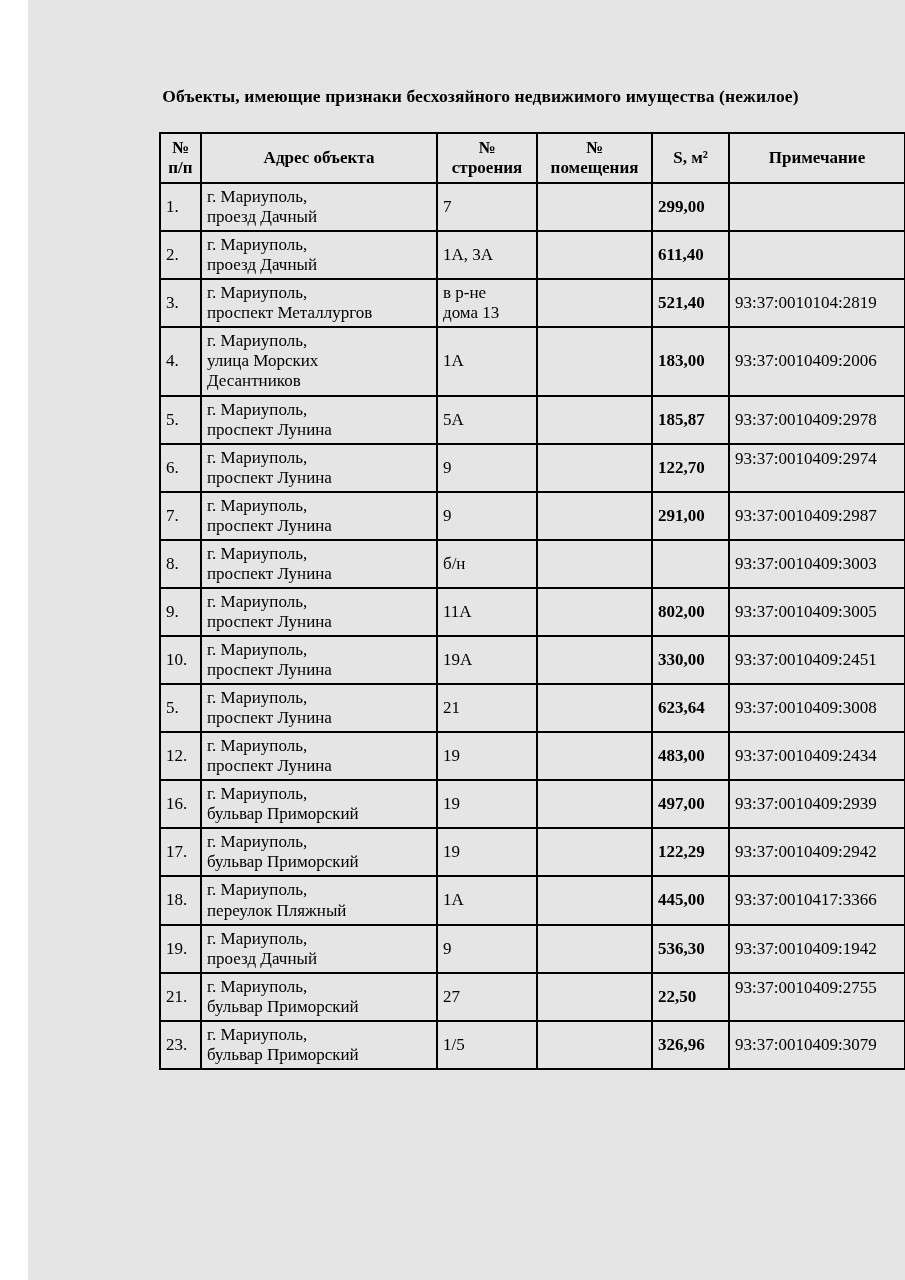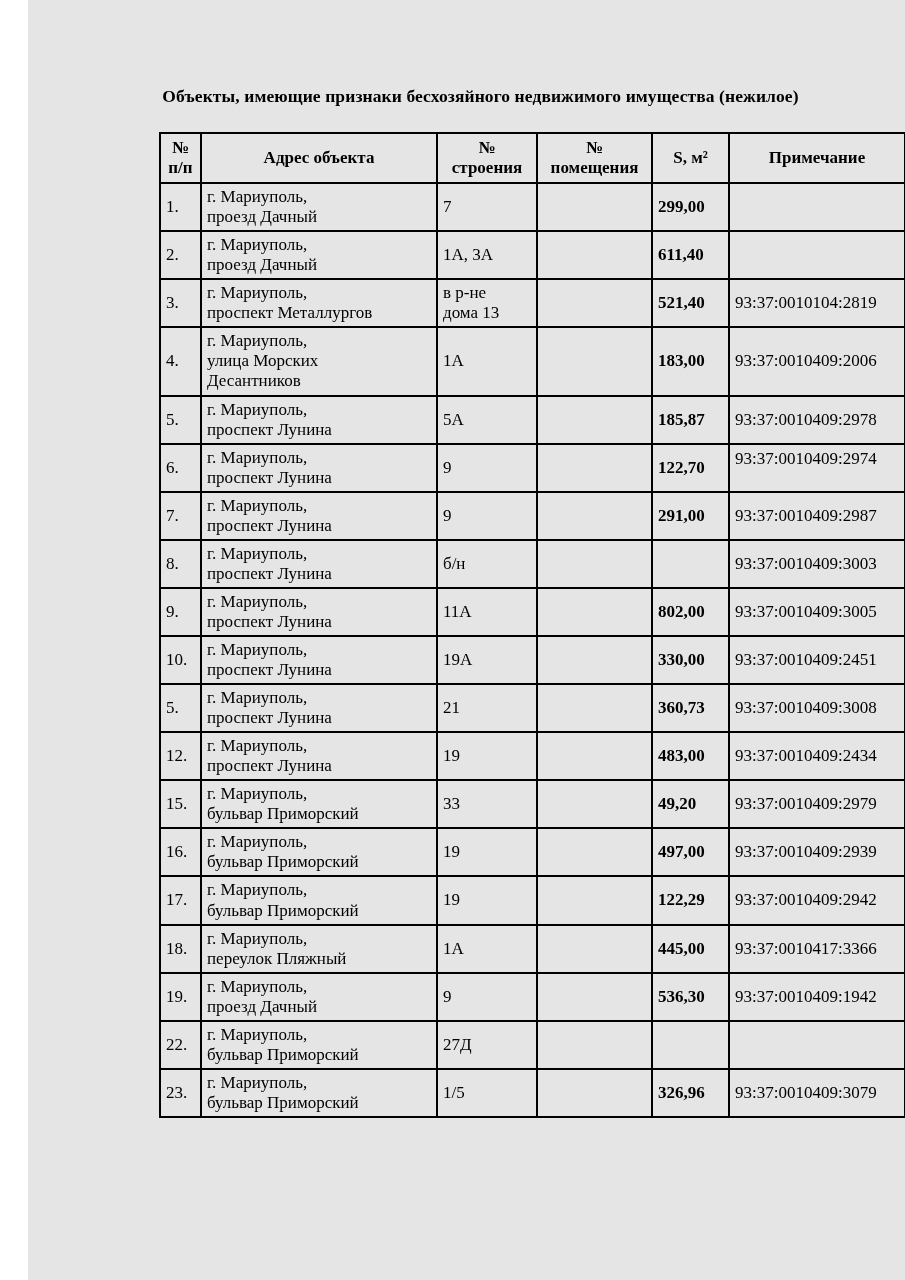--- a/index.html
+++ b/index.html
@@ -178,42 +178,33 @@
     <td class="cell-room"></td>
     <td class="cell-area">330,00</td>
     <td class="cell-note">93:37:0010409:2451</td>
   </tr>
         <tr>
     <td class="cell-num">5.</td>
     <td class="cell-address">г. Мариуполь,
 проспект Лунина</td>
     <td class="cell-building">21</td>
     <td class="cell-room"></td>
-    <td class="cell-area">360,73</td>
+    <td class="cell-area">623,64</td>
     <td class="cell-note">93:37:0010409:3008</td>
   </tr>
         <tr>
     <td class="cell-num">12.</td>
     <td class="cell-address">г. Мариуполь,
 проспект Лунина</td>
     <td class="cell-building">19</td>
     <td class="cell-room"></td>
     <td class="cell-area">483,00</td>
     <td class="cell-note">93:37:0010409:2434</td>
   </tr>
         <tr>
-    <td class="cell-num">15.</td>
-    <td class="cell-address">г. Мариуполь,
-бульвар Приморский</td>
-    <td class="cell-building">33</td>
-    <td class="cell-room"></td>
-    <td class="cell-area">49,20</td>
-    <td class="cell-note">93:37:0010409:2979</td>
-  </tr>
-        <tr>
     <td class="cell-num">16.</td>
     <td class="cell-address">г. Мариуполь,
 бульвар Приморский</td>
     <td class="cell-building">19</td>
     <td class="cell-room"></td>
     <td class="cell-area">497,00</td>
     <td class="cell-note">93:37:0010409:2939</td>
   </tr>
         <tr>
     <td class="cell-num">17.</td>
@@ -236,27 +227,27 @@
         <tr>
     <td class="cell-num">19.</td>
     <td class="cell-address">г. Мариуполь,
 проезд Дачный</td>
     <td class="cell-building">9</td>
     <td class="cell-room"></td>
     <td class="cell-area">536,30</td>
     <td class="cell-note">93:37:0010409:1942</td>
   </tr>
         <tr>
-    <td class="cell-num">22.</td>
-    <td class="cell-address">г. Мариуполь,
-бульвар Приморский</td>
-    <td class="cell-building">27Д</td>
-    <td class="cell-room"></td>
-    <td class="cell-area"></td>
-    <td class="cell-note"></td>
+    <td class="cell-num">21.</td>
+    <td class="cell-address">г. Мариуполь,
+бульвар Приморский</td>
+    <td class="cell-building">27</td>
+    <td class="cell-room"></td>
+    <td class="cell-area">22,50</td>
+    <td class="cell-note top">93:37:0010409:2755</td>
   </tr>
         <tr>
     <td class="cell-num">23.</td>
     <td class="cell-address">г. Мариуполь,
 бульвар Приморский</td>
     <td class="cell-building">1/5</td>
     <td class="cell-room"></td>
     <td class="cell-area">326,96</td>
     <td class="cell-note">93:37:0010409:3079</td>
   </tr>

